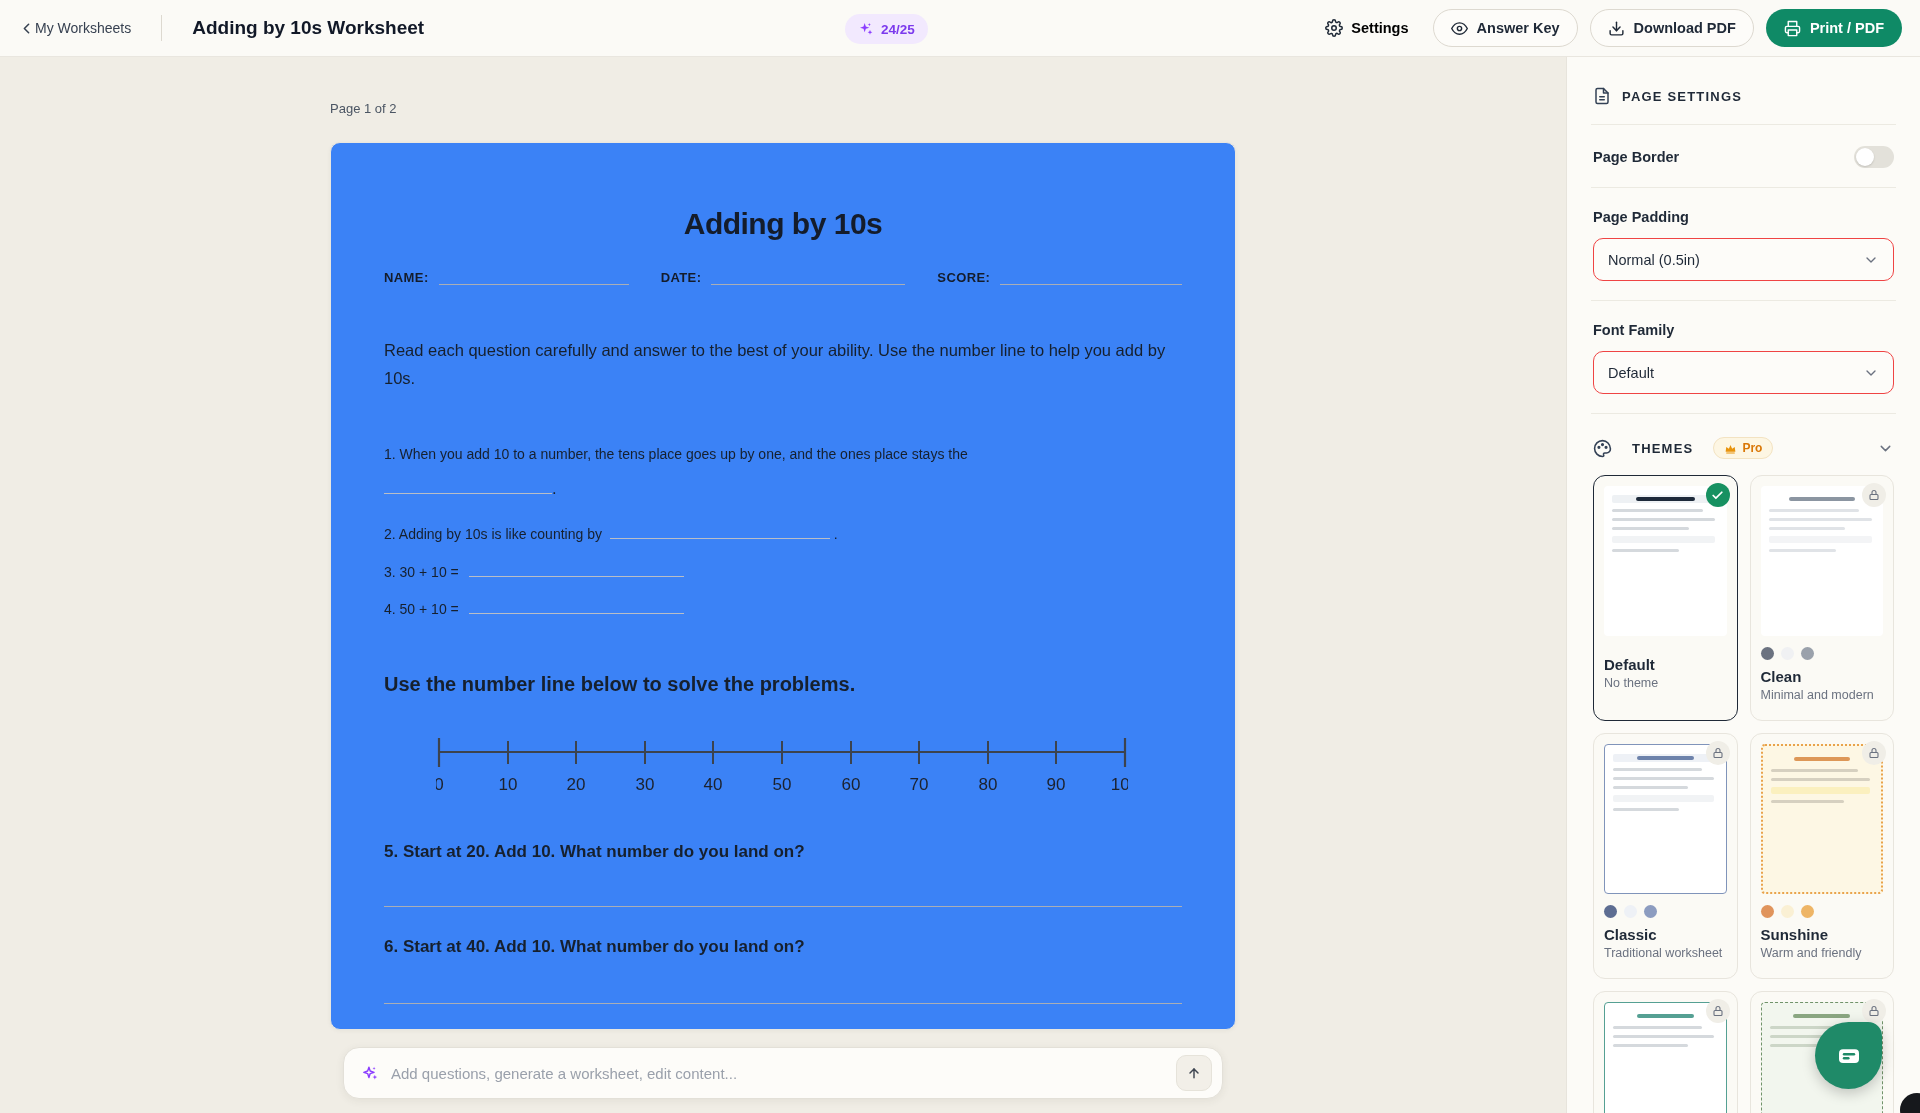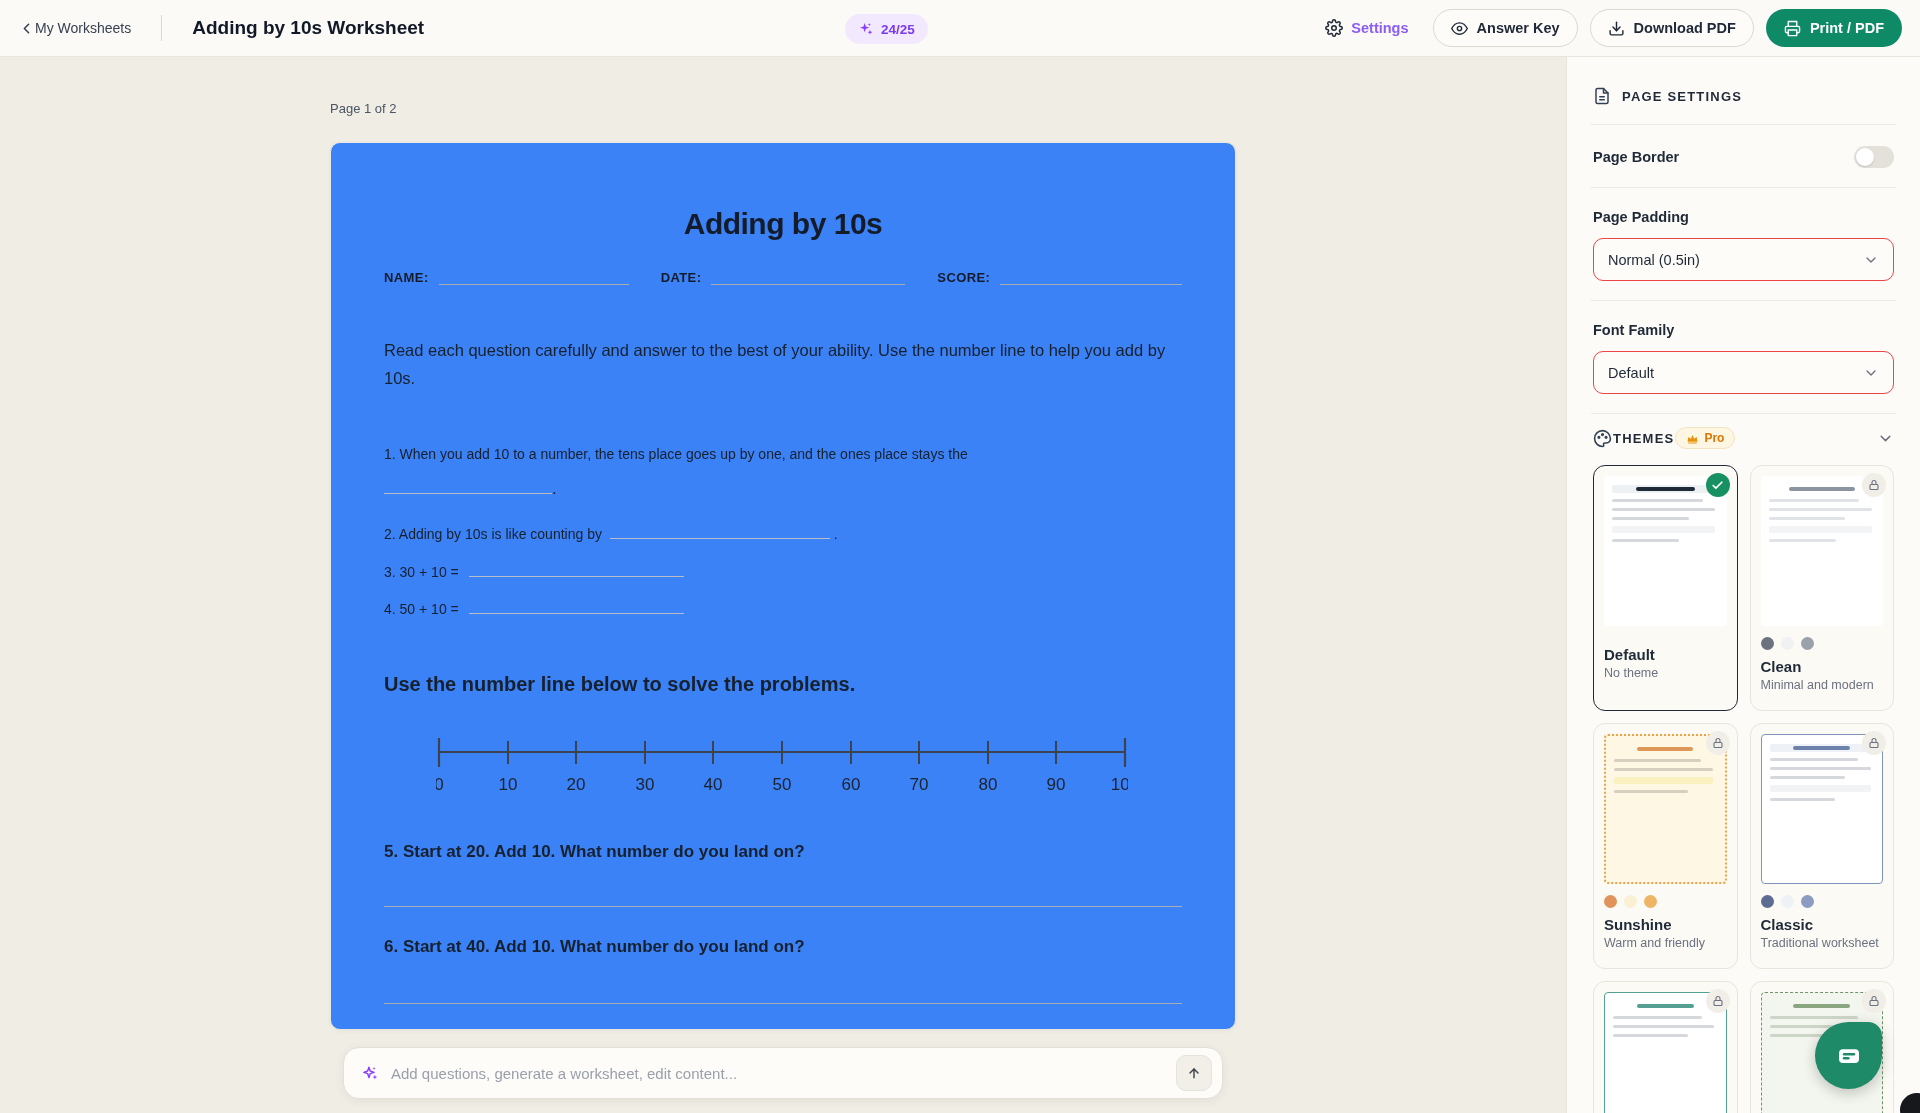--- a/index.html
+++ b/index.html
@@ -23,21 +23,21 @@
   .tb-divider{ width:1px; height:26px; background:#ddd9d0; margin:0 30px; }
   .tb-title{ font-size:19px; font-weight:700; color:#111827; }
   .credit-badge{
     position:absolute; left:845px; top:14px; height:30px;
     display:flex; align-items:center; gap:7px; padding:0 13px;
     background:#f2e9fe; border-radius:999px;
     color:#7c3aed; font-size:13.5px; font-weight:700;
   }
   .tb-right{ margin-left:auto; display:flex; align-items:center; gap:12px; }
   .ghost-btn{ display:flex; align-items:center; gap:8px; padding:8px 12px; border-radius:10px;
-    font-size:14.5px; font-weight:600; color:#8b5cf6; cursor:pointer; background:transparent; border:none; }
+    font-size:14.5px; font-weight:600; color:#000000; cursor:pointer; background:transparent; border:none; }
   .pill-btn{
     display:flex; align-items:center; gap:9px; height:38px; padding:0 17px;
     border:1px solid #ddd9d0; border-radius:999px; background:#fdfcf9;
     font-size:14.5px; font-weight:600; color:#1f2937; cursor:pointer;
     font-family:inherit;
   }
   .green-btn{
     display:flex; align-items:center; gap:9px; height:38px; padding:0 18px;
     border:none; border-radius:999px; background:#0f8a66; color:#fff;
     font-size:14.5px; font-weight:700; cursor:pointer; font-family:inherit;
@@ -109,21 +109,21 @@
   .sb-divider{ border-top:1px solid #eceae2; margin:19px -2px 0; }
   .sb-row{ display:flex; align-items:center; justify-content:space-between; margin-top:21px; }
   .sb-label{ font-size:14.5px; font-weight:600; color:#1f2937; }
   .toggle{ width:40px; height:22px; border-radius:999px; background:#e3e1da; position:relative; cursor:pointer; }
   .toggle .knob{ position:absolute; top:2px; left:2px; width:18px; height:18px; border-radius:50%; background:#fff; box-shadow:0 1px 2px rgba(0,0,0,.15); }
   .select{
     margin-top:13px; height:43px; border:1px solid #ef4444; border-radius:10px; background:#fdfcf9;
     display:flex; align-items:center; justify-content:space-between; padding:0 14px;
     font-size:14.5px; color:#1f2937; cursor:pointer;
   }
-  .themes-header{ display:flex; align-items:center; gap:1px; margin-top:13px; }
+  .themes-header{ display:flex; align-items:center; gap:20px; margin-top:23px; }
   .pro-badge{
     display:flex; align-items:center; gap:5px; padding:3px 10px;
     background:#fdf6e3; border:1px solid #f3e3c2; border-radius:999px;
     font-size:12px; font-weight:700; color:#d97706;
   }
   .themes-chevron{ margin-left:auto; color:#6b7280; cursor:pointer; }
 
   .theme-grid{ display:grid; grid-template-columns:1fr 1fr; gap:12px; margin-top:16px; }
   .theme-card{
     position:relative; height:246px; border:1px solid #e8e5dd; border-radius:12px;
@@ -475,45 +475,20 @@
         <div class="tdesc">Minimal and modern</div>
       </div>
 
       <div class="theme-card">
         <div class="corner-badge lock">
           <svg width="12" height="12" viewBox="0 0 24 24" fill="none" stroke="#6b7280" stroke-width="2.2" stroke-linecap="round" stroke-linejoin="round">
               <rect x="4" y="11" width="16" height="10" rx="2"></rect>
               <path d="M8 11V7a4 4 0 0 1 8 0v4"></path>
             </svg>
         </div>
-        <div class="prev sunshine">
-          <div class="sk-head">
-              <span class="sk-title"></span>
-            </div>
-          <span class="sk l85"></span>
-            <span class="sk l97"></span>
-          <span class="sk band l97"></span>
-            <span class="sk l72"></span>
-        </div>
-        <div class="dots">
-            <span class="dot" style="background: rgb(224, 148, 92);"></span>
-            <span class="dot" style="background: rgb(250, 240, 212);"></span>
-            <span class="dot" style="background: rgb(238, 181, 102);"></span>
-          </div>
-        <div class="tname">Sunshine</div>
-        <div class="tdesc">Warm and friendly</div>
-      </div>
-
-      <div class="theme-card">
-        <div class="corner-badge lock">
-          <svg width="12" height="12" viewBox="0 0 24 24" fill="none" stroke="#6b7280" stroke-width="2.2" stroke-linecap="round" stroke-linejoin="round">
-              <rect x="4" y="11" width="16" height="10" rx="2"></rect>
-              <path d="M8 11V7a4 4 0 0 1 8 0v4"></path>
-            </svg>
-        </div>
         <div class="prev classic">
           <div class="sk-head">
               <span class="sk-title"></span>
             </div>
           <span class="sk l85"></span>
             <span class="sk l97"></span>
             <span class="sk l72"></span>
           <span class="sk band l97"></span>
             <span class="sk l63"></span>
         </div>
@@ -526,20 +501,45 @@
         <div class="tdesc">Traditional worksheet</div>
       </div>
 
       <div class="theme-card">
         <div class="corner-badge lock">
           <svg width="12" height="12" viewBox="0 0 24 24" fill="none" stroke="#6b7280" stroke-width="2.2" stroke-linecap="round" stroke-linejoin="round">
               <rect x="4" y="11" width="16" height="10" rx="2"></rect>
               <path d="M8 11V7a4 4 0 0 1 8 0v4"></path>
             </svg>
         </div>
+        <div class="prev sunshine">
+          <div class="sk-head">
+              <span class="sk-title"></span>
+            </div>
+          <span class="sk l85"></span>
+            <span class="sk l97"></span>
+          <span class="sk band l97"></span>
+            <span class="sk l72"></span>
+        </div>
+        <div class="dots">
+            <span class="dot" style="background: rgb(224, 148, 92);"></span>
+            <span class="dot" style="background: rgb(250, 240, 212);"></span>
+            <span class="dot" style="background: rgb(238, 181, 102);"></span>
+          </div>
+        <div class="tname">Sunshine</div>
+        <div class="tdesc">Warm and friendly</div>
+      </div>
+
+      <div class="theme-card">
+        <div class="corner-badge lock">
+          <svg width="12" height="12" viewBox="0 0 24 24" fill="none" stroke="#6b7280" stroke-width="2.2" stroke-linecap="round" stroke-linejoin="round">
+              <rect x="4" y="11" width="16" height="10" rx="2"></rect>
+              <path d="M8 11V7a4 4 0 0 1 8 0v4"></path>
+            </svg>
+        </div>
         <div class="prev teal">
           <div class="sk-head">
               <span class="sk-title"></span>
             </div>
           <span class="sk l85"></span>
             <span class="sk l97"></span>
             <span class="sk l72"></span>
         </div>
       </div>
       <div class="theme-card">

